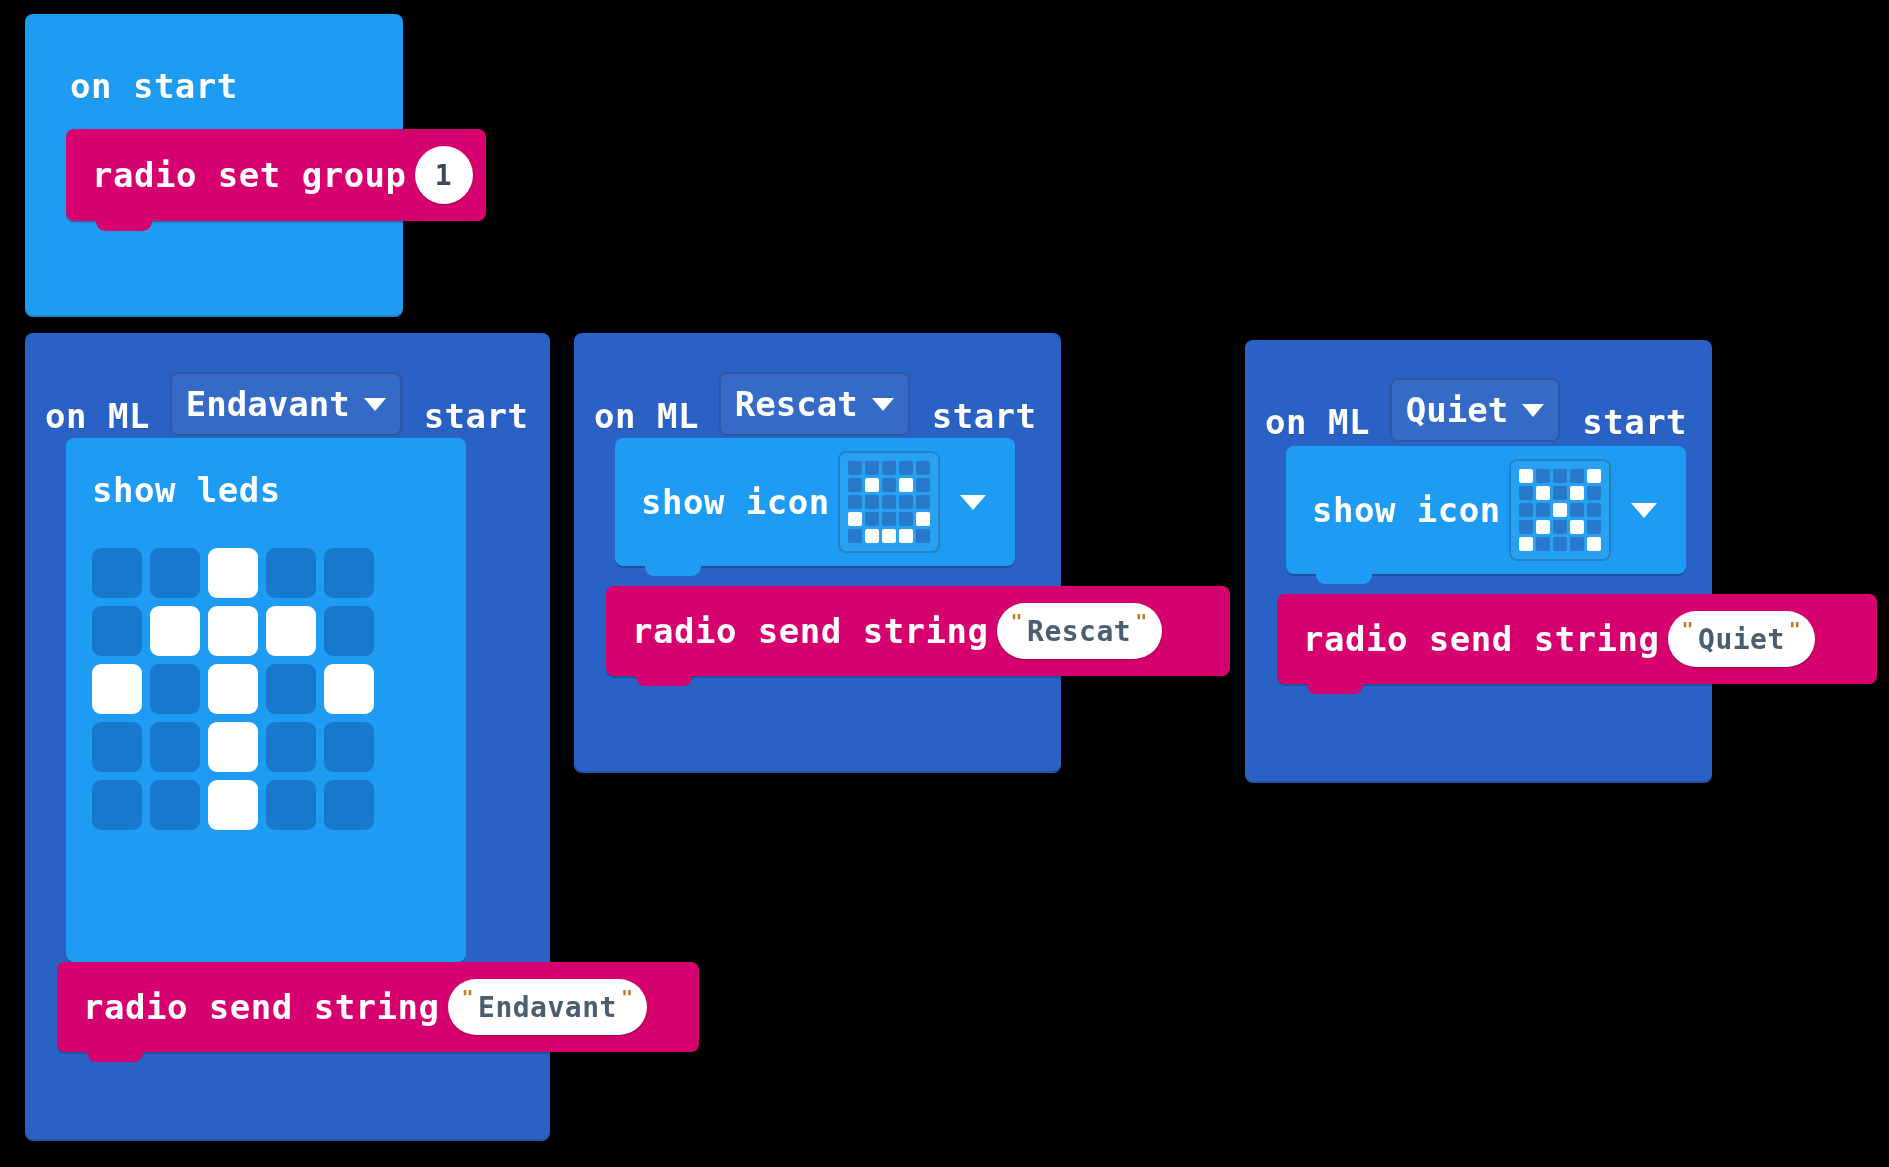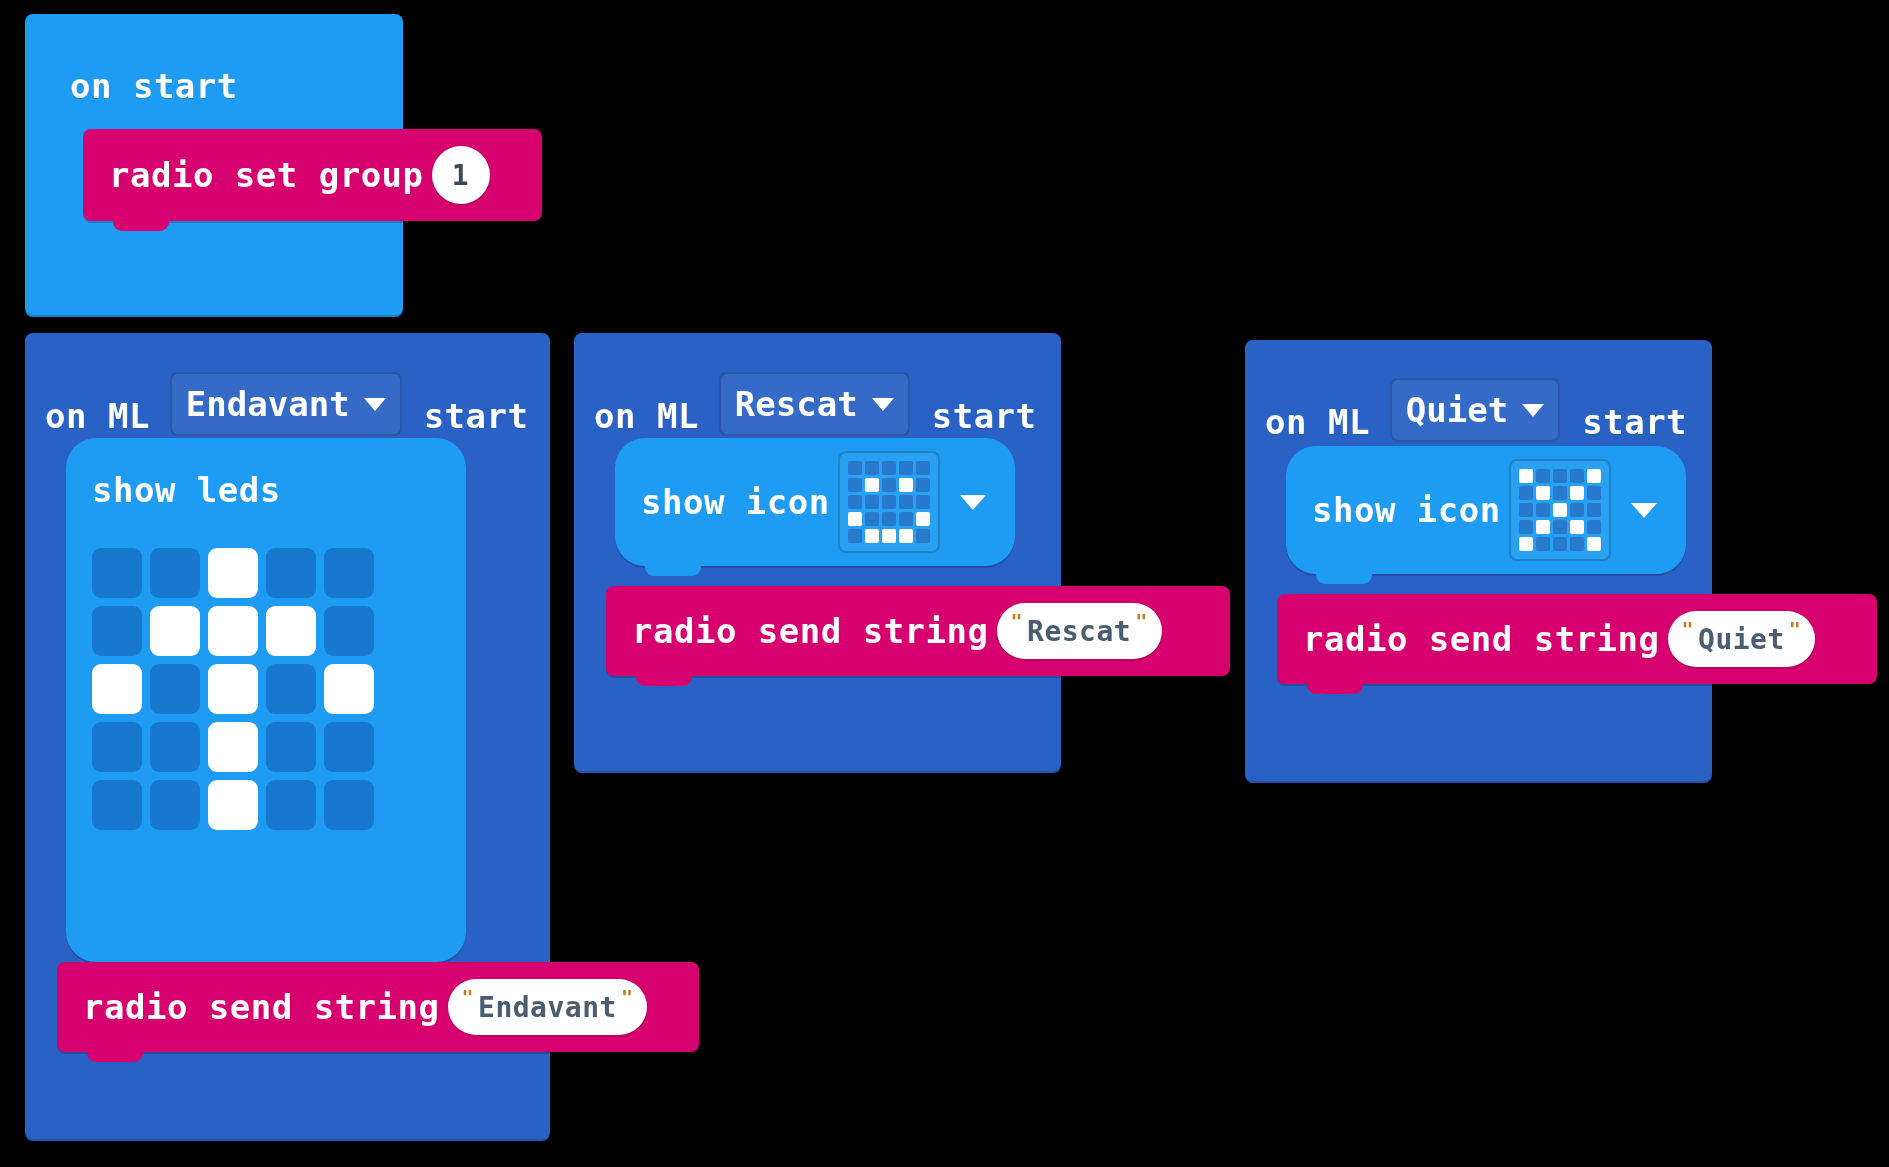--- a/index.html
+++ b/index.html
@@ -31,21 +31,21 @@
 
   
   .stmt{
     border-radius:8px;
     display:flex;align-items:center;
     color:#fff;font-weight:bold;letter-spacing:.5px;
     white-space:nowrap;
     box-shadow:0 2px 0 rgba(0,0,0,.18);
   }
   .stmt.radio{background:#d6006e;}
-  .stmt.basic{background:#1e9cf3;border-radius:30px;}
+  .stmt.basic{background:#1e9cf3;}
 
   
   .stmt::before{
     content:"";position:absolute;left:30px;top:0;
     width:56px;height:10px;background:inherit;
     border-radius:0 0 9px 9px;
   }
   
   .stmt::after{
     content:"";position:absolute;left:30px;bottom:-10px;
@@ -131,21 +131,21 @@
 </style>
 </head>
 <body>
 
 <div class="canvas">
 
   <div class="blk evt light" style="left:25px;top:14px;width:378px;height:303px;">
     <div class="evt-label" style="left:45px;top:52px;font-size:34px;">on start</div>
   </div>
 
-  <div class="blk stmt radio" style="left:83px;top:129px;width:459px;height:92px;">
+  <div class="blk stmt radio" style="left:66px;top:129px;width:420px;height:92px;">
     <span class="stmt-text" style="font-size:34px;">radio set group</span>
     <span class="field-num">1</span>
   </div>
 
   <div class="blk evt dark" style="left:25px;top:333px;width:525px;height:808px;"></div>
 
   <div class="blk row" style="left:45px;top:358px;height:78px;">
     <span class="evt-label" style="position:static;font-size:34px;margin-right:20px;">on ML</span>
     <span class="dd" style="font-size:34px;">
       <span>Endavant</span>

